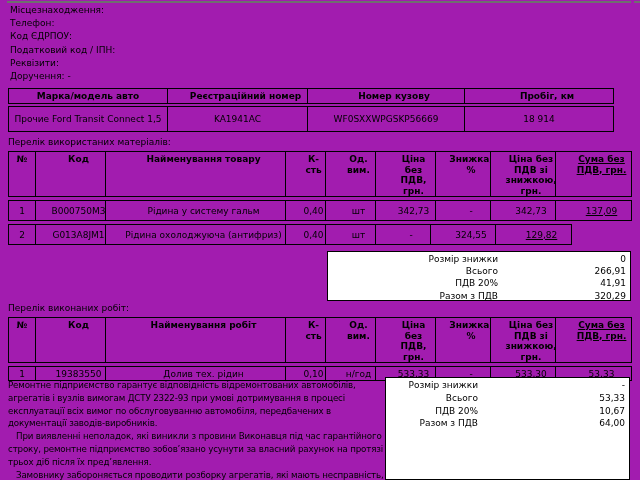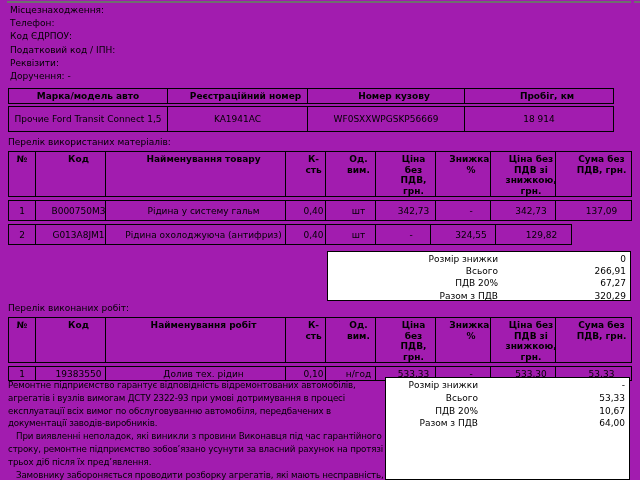--- a/index.html
+++ b/index.html
@@ -21,21 +21,21 @@
   
   .vtable{position:absolute;left:8px;top:88px;width:624px;}
   .v0{width:160px;} .v1{width:141px;} .v2{width:158px;} .v3{width:150px;}
   .vhead .cell{height:16px;font-weight:bold;align-items:center;padding-top:0;}
   .vrow{margin-top:2px;}
   .vrow .cell{height:26px;line-height:11px;padding:0 4px;}
 
   
   .mtable{position:absolute;left:8px;width:624px;}
   .m0{width:28px;} .m1{width:71px;} .m2{width:181px;} .m3{width:41px;} .m4{width:51px;}
-  .m5{width:61px;} .m6{width:56px;} .m7{width:66px;} .m8{width:77px;}
+  .m5{width:61px;} .m6{width:56px;} .m7{width:66px;} .m8{width:77px;text-decoration:underline;}
   .mhead .cell{height:46px;}
   .mrow{margin-top:3px;}
   .mrow .cell{height:21px;}
   .wrow .cell{height:15px;}
 
   .sec-title{position:absolute;left:8px;white-space:pre;}
 
   
   .sumbox{position:absolute;box-sizing:border-box;border:1px solid #000;background:#fff;}
   .sumrow{display:flex;line-height:12.4px;align-items:center;}
@@ -126,21 +126,21 @@
     <div class="sumrow">
       <div class="lab">Розмір знижки</div>
       <div class="val">0</div>
     </div>
     <div class="sumrow">
       <div class="lab">Всього</div>
       <div class="val">266,91</div>
     </div>
     <div class="sumrow">
       <div class="lab">ПДВ 20%</div>
-      <div class="val">67,27</div>
+      <div class="val">41,91</div>
     </div>
     <div class="sumrow">
       <div class="lab">Разом з ПДВ</div>
       <div class="val">320,29</div>
     </div>
   </div>
 
   <div class="sec-title" style="top:303px;">Перелік виконаних робіт:</div>
 
   <div class="mtable" style="top:317px;">

